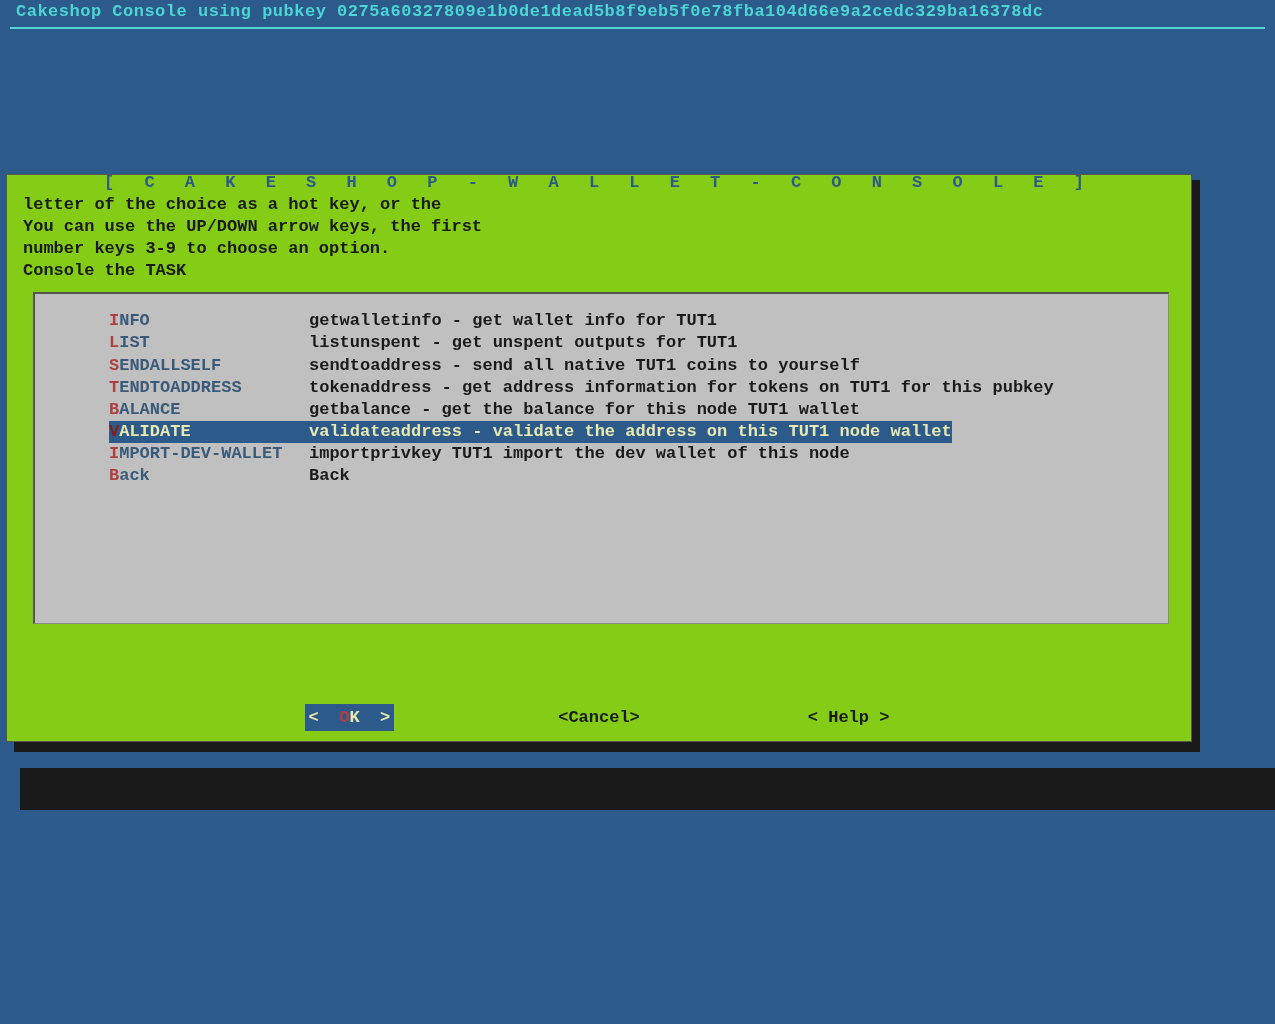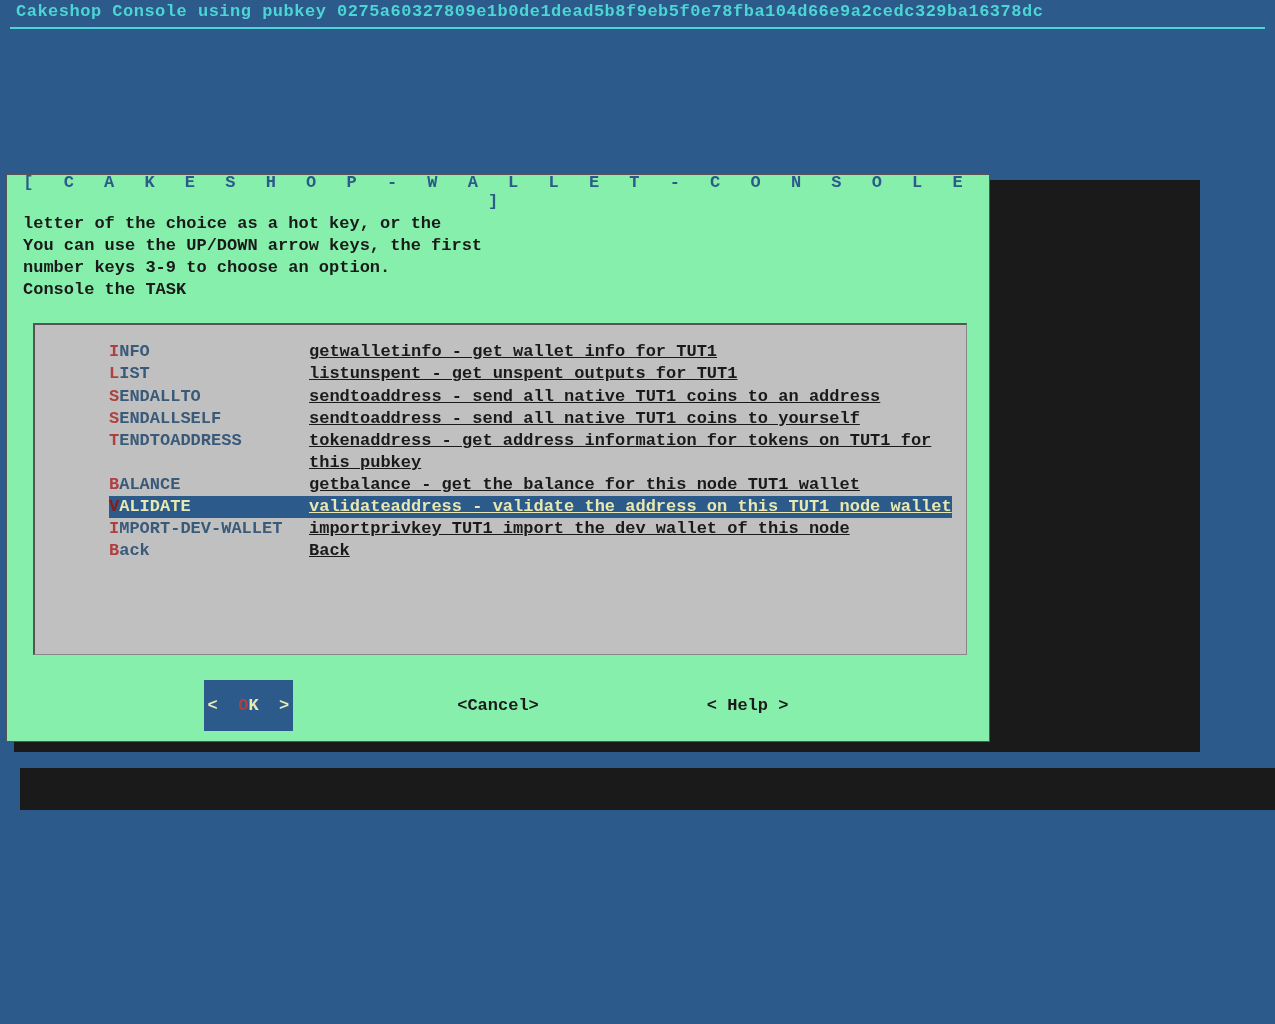--- a/index.html
+++ b/index.html
@@ -31,39 +31,39 @@
     top: 180px;
     left: 14px;
     width: 1186px;
     height: 572px;
     background: #1a1a1a;
   }
   .dialog {
     position: absolute;
     top: 174px;
     left: 6px;
-    width: 984px;
+    width: 1186px;
     height: 568px;
-    background: #86efac;
+    background: #84cc16;
     border: 1px solid #555;
   }
   .dialog-title {
     text-align: center;
     color: #2c5a8a;
     letter-spacing: 10px;
     margin-top: -2px;
     font-weight: bold;
   }
   .prompt {
     color: #1a1a1a;
     padding: 2px 16px 6px 16px;
     line-height: 1.3;
   }
   .menu-box {
-    margin: 16px 22px 0 26px;
+    margin: 4px 22px 0 26px;
     border-top: 2px solid #555;
     border-left: 2px solid #555;
     border-right: 1px solid #888;
     border-bottom: 1px solid #888;
     background: #c0c0c0;
     height: 332px;
     padding: 16px 4px 4px 4px;
   }
   .menu-row {
     display: flex;
@@ -74,21 +74,20 @@
   .menu-tag {
     width: 200px;
     flex-shrink: 0;
     color: #3a5a7a;
   }
   .menu-tag .hotkey {
     color: #b04040;
   }
   .menu-desc {
     color: #1a1a1a;
-    text-decoration: underline;
   }
   .menu-row.selected .menu-tag {
     background: #2c5a8a;
     color: #e8e8b0;
   }
   .menu-row.selected .menu-tag .hotkey {
     color: #8a1a1a;
   }
   .menu-row.selected .menu-desc {
     background: #2c5a8a;
@@ -98,21 +97,21 @@
     position: absolute;
     bottom: 10px;
     left: 0;
     width: 100%;
     display: flex;
     justify-content: center;
     gap: 160px;
     color: #1a1a1a;
   }
   .btn {
-    padding: 16px 4px;
+    padding: 4px 4px;
     margin-top: 16px;
   }
   .btn.selected {
     background: #2c5a8a;
     color: #e8e8b0;
   }
   .btn.selected .hot {
     color: #b04040;
   }
   .bottom-dark {
@@ -152,24 +151,20 @@
   <div class="menu-box" id="menu-box">
       <div class="menu-row">
         <span class="menu-tag"><span class="hotkey">I</span><span>NFO</span></span>
         <span class="menu-desc">getwalletinfo - get wallet info for TUT1</span>
       </div>
       <div class="menu-row">
         <span class="menu-tag"><span class="hotkey">L</span><span>IST</span></span>
         <span class="menu-desc">listunspent - get unspent outputs for TUT1</span>
       </div>
       <div class="menu-row">
-        <span class="menu-tag"><span class="hotkey">S</span><span>ENDALLTO</span></span>
-        <span class="menu-desc">sendtoaddress - send all native TUT1 coins to an address</span>
-      </div>
-      <div class="menu-row">
         <span class="menu-tag"><span class="hotkey">S</span><span>ENDALLSELF</span></span>
         <span class="menu-desc">sendtoaddress - send all native TUT1 coins to yourself</span>
       </div>
       <div class="menu-row">
         <span class="menu-tag"><span class="hotkey">T</span><span>ENDTOADDRESS</span></span>
         <span class="menu-desc">tokenaddress - get address information for tokens on TUT1 for this pubkey</span>
       </div>
       <div class="menu-row">
         <span class="menu-tag"><span class="hotkey">B</span><span>ALANCE</span></span>
         <span class="menu-desc">getbalance - get the balance for this node TUT1 wallet</span>

